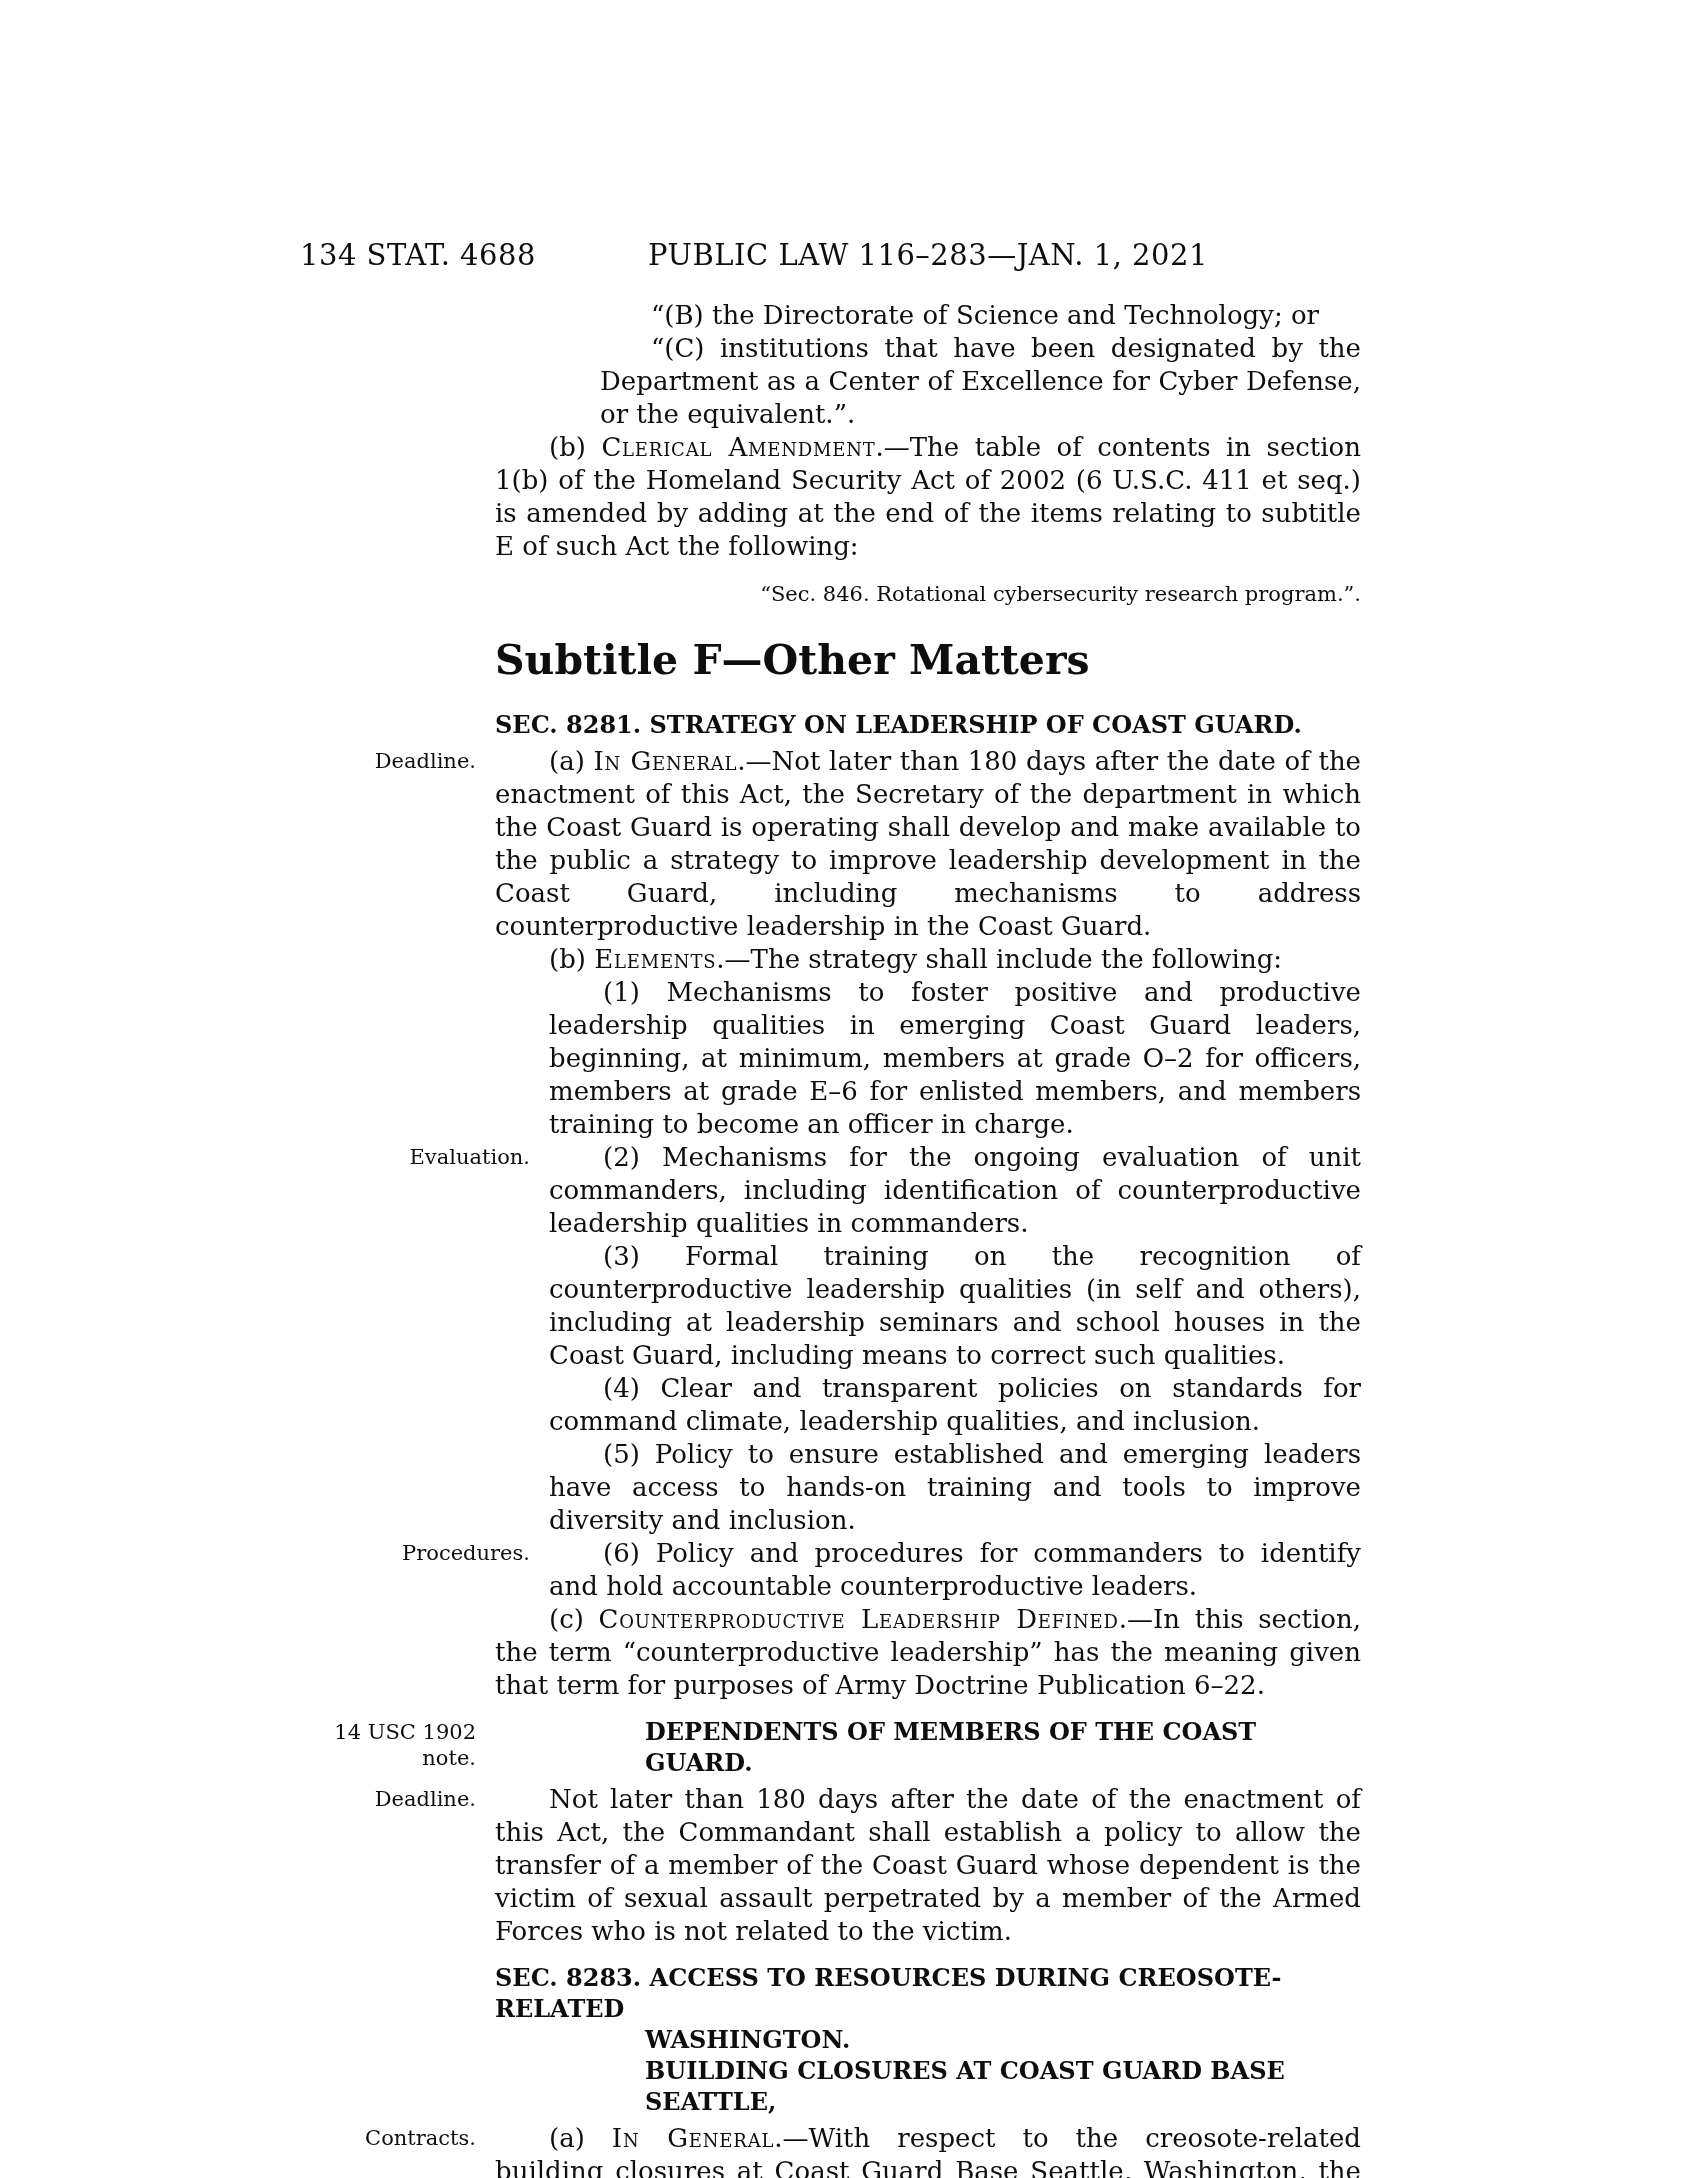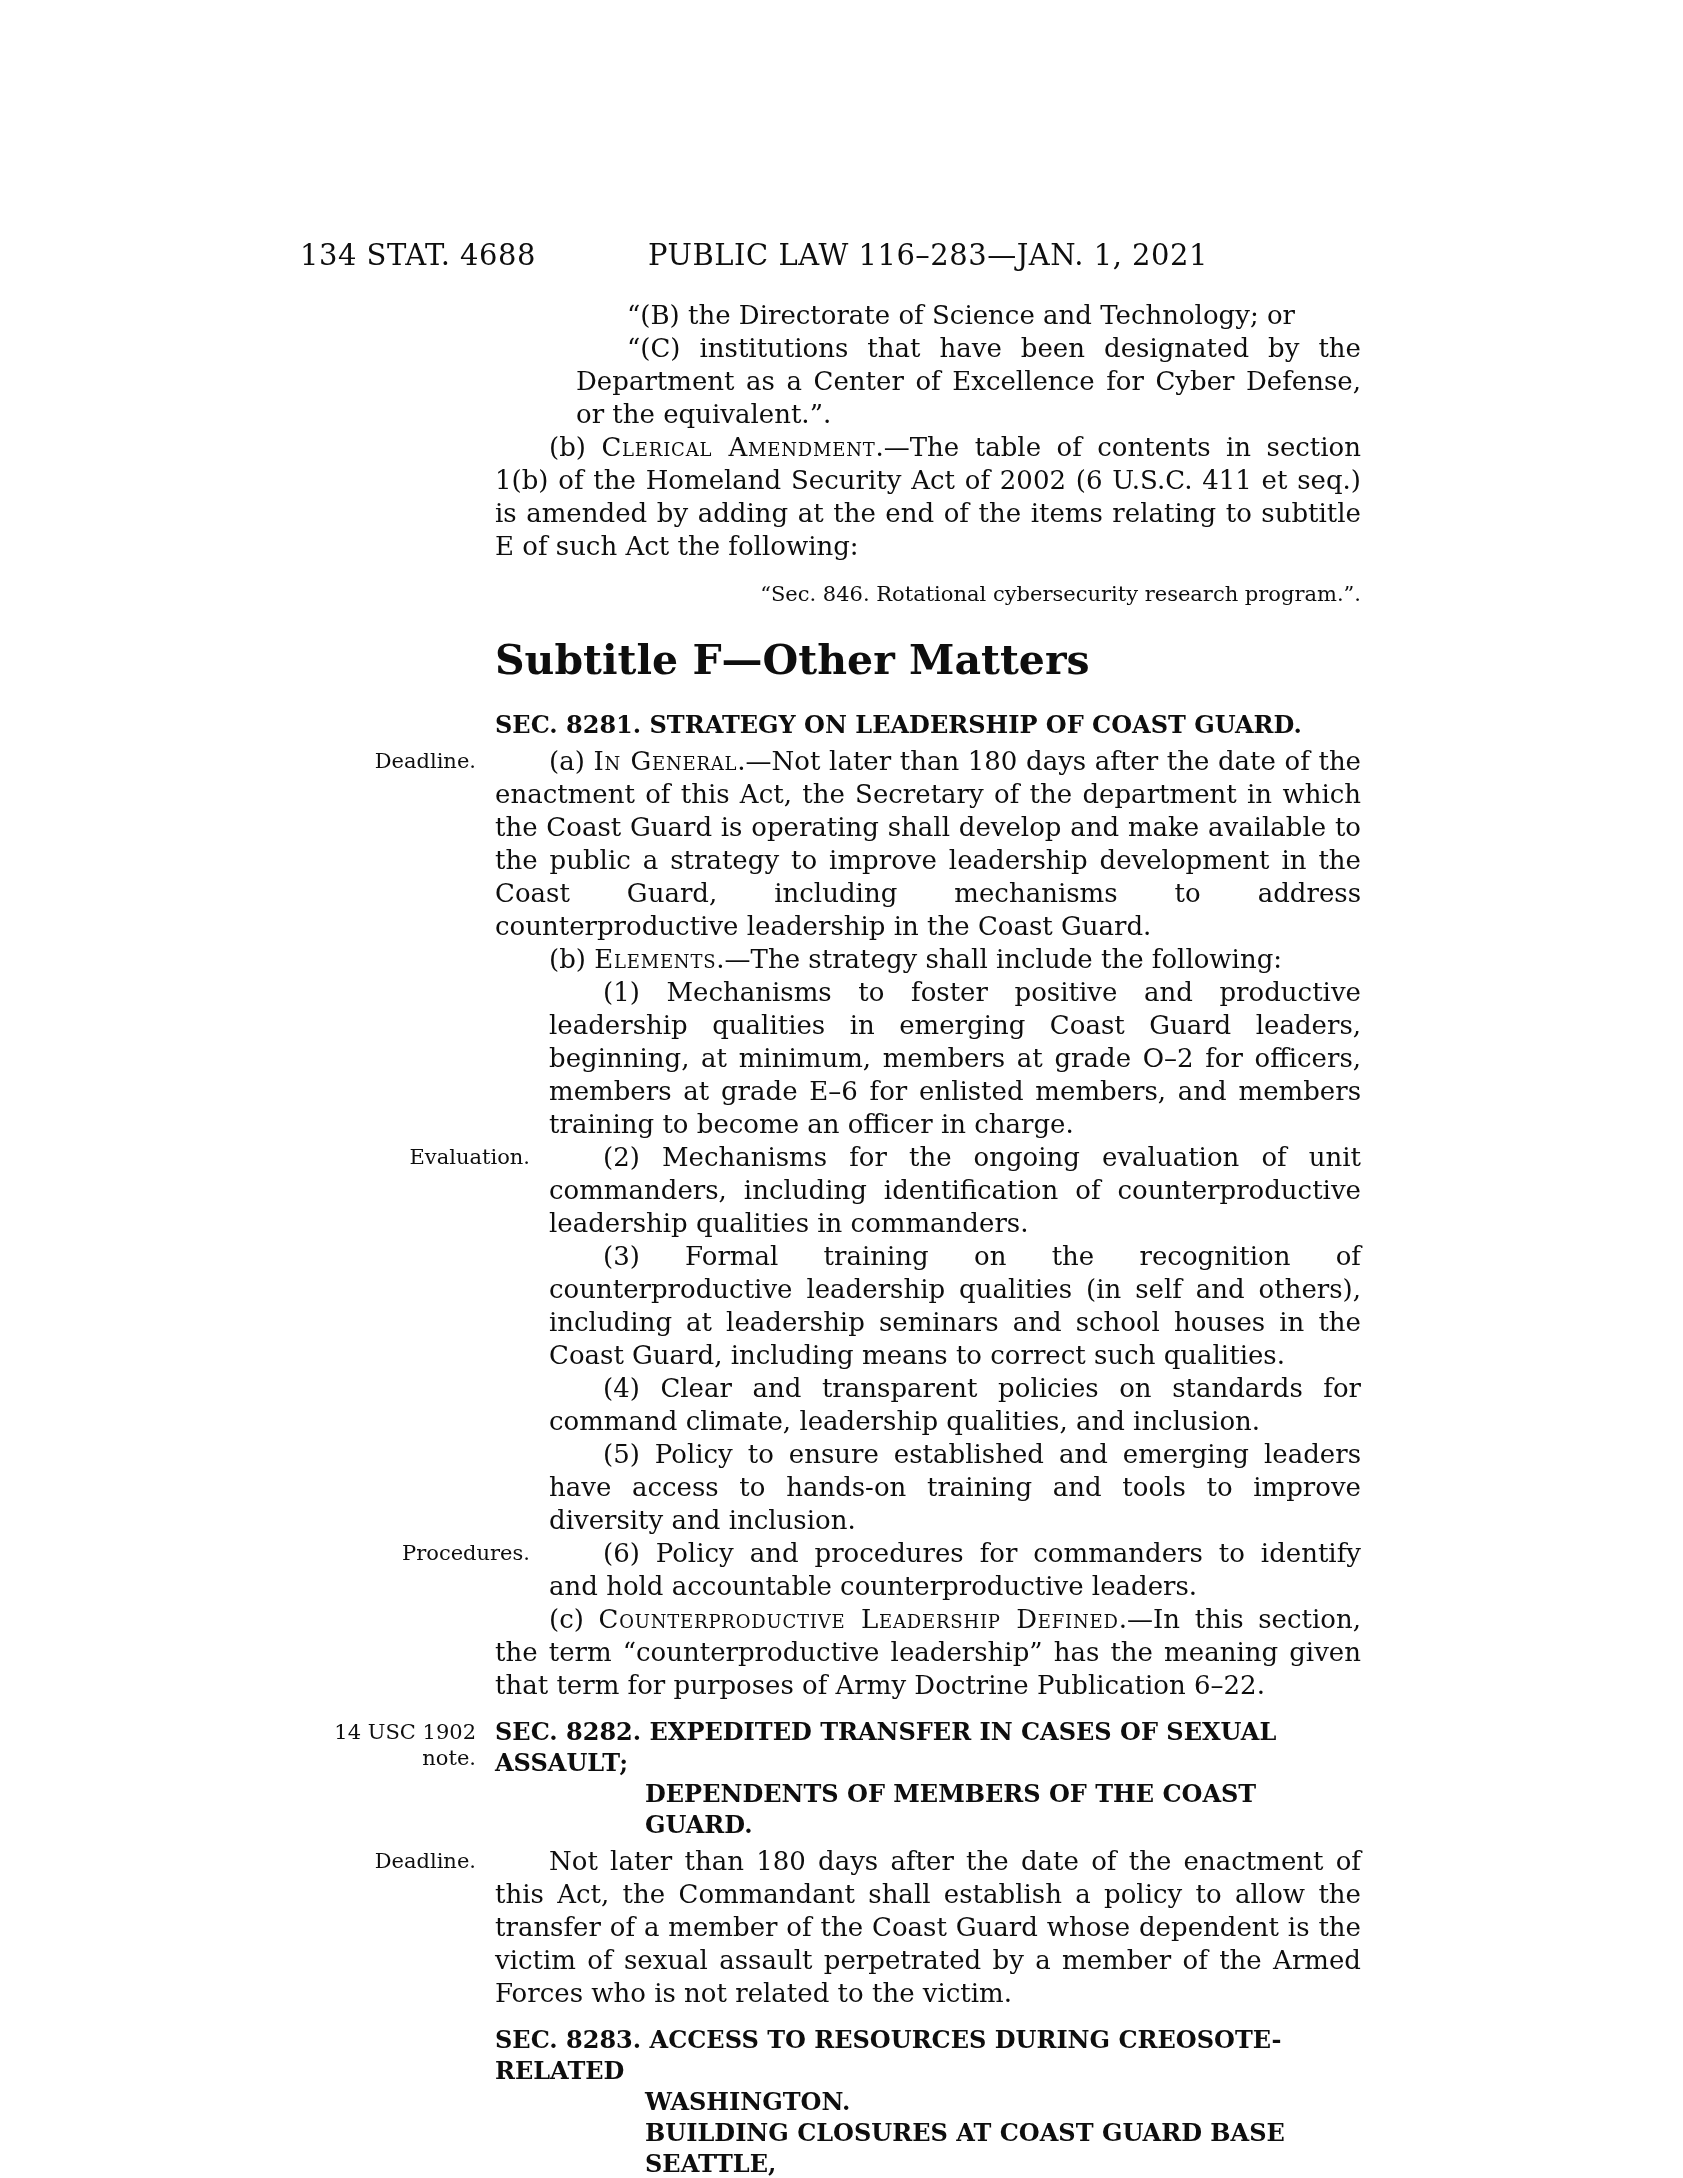--- a/index.html
+++ b/index.html
@@ -41,21 +41,21 @@
     left: 495px;
     top: 299px;
     width: 866px;
     font-size: 26px;
     line-height: 33px;
     text-align: justify;
   }
   .block { position: relative; margin: 0; }
   .lvl-a { text-indent: 54px; }
   .lvl-n { margin-left: 54px; text-indent: 54px; }
-  .lvl-q { margin-left: 81px; text-indent: 51px; }
+  .lvl-q { margin-left: 105px; text-indent: 51px; }
   .sc {
     font-variant: small-caps;
     font-variant-caps: small-caps;
     letter-spacing: 0.8px;
   }
   .toc {
     font-size: 21px;
     line-height: 26px;
     margin: 18px 0 16px 0;
     text-align: right;
@@ -112,21 +112,20 @@
       <div class="block  lvl-a"><span>(b) </span><span class="sc">Elements</span><span>.—The strategy shall include the following:</span></div>
       <div class="block  lvl-n"><span>(1) Mechanisms to foster positive and productive leadership qualities in emerging Coast Guard leaders, beginning, at minimum, members at grade O–2 for officers, members at grade E–6 for enlisted members, and members training to become an officer in charge.</span></div>
       <div class="block  lvl-n"><div class="note">Evaluation.</div><span>(2) Mechanisms for the ongoing evaluation of unit commanders, including identification of counterproductive leadership qualities in commanders.</span></div>
       <div class="block  lvl-n"><span>(3) Formal training on the recognition of counterproductive leadership qualities (in self and others), including at leadership seminars and school houses in the Coast Guard, including means to correct such qualities.</span></div>
       <div class="block  lvl-n"><span>(4) Clear and transparent policies on standards for command climate, leadership qualities, and inclusion.</span></div>
       <div class="block  lvl-n"><span>(5) Policy to ensure established and emerging leaders have access to hands-on training and tools to improve diversity and inclusion.</span></div>
       <div class="block  lvl-n"><div class="note">Procedures.</div><span>(6) Policy and procedures for commanders to identify and hold accountable counterproductive leaders.</span></div>
       <div class="block  lvl-a"><span>(c) </span><span class="sc">Counterproductive Leadership Defined</span><span>.—In this section, the term “counterproductive leadership” has the meaning given that term for purposes of Army Doctrine Publication 6–22.</span></div>
       <div class="block sec-head">
         <div class="note">14 USC 1902 note.</div>
-        <div>SEC. 8282. EXPEDITED TRANSFER IN CASES OF SEXUAL ASSAULT;</div>
         <div class="cont">DEPENDENTS OF MEMBERS OF THE COAST GUARD.</div>
       </div>
       <div class="block  lvl-a"><div class="note">Deadline.</div><span>Not later than 180 days after the date of the enactment of this Act, the Commandant shall establish a policy to allow the transfer of a member of the Coast Guard whose dependent is the victim of sexual assault perpetrated by a member of the Armed Forces who is not related to the victim.</span></div>
       <div class="block sec-head">
         <div>SEC. 8283. ACCESS TO RESOURCES DURING CREOSOTE-RELATED</div>
         <div class="cont">WASHINGTON.</div>
         <div class="cont">BUILDING CLOSURES AT COAST GUARD BASE SEATTLE,</div>
       </div>
       <div class="block  lvl-a"><div class="note">Contracts.</div><span>(a) </span><span class="sc">In General</span><span>.—With respect to the creosote-related building closures at Coast Guard Base Seattle, Washington, the Commandant shall, to the maximum extent practicable, enter into 1</span></div>
     </div>

